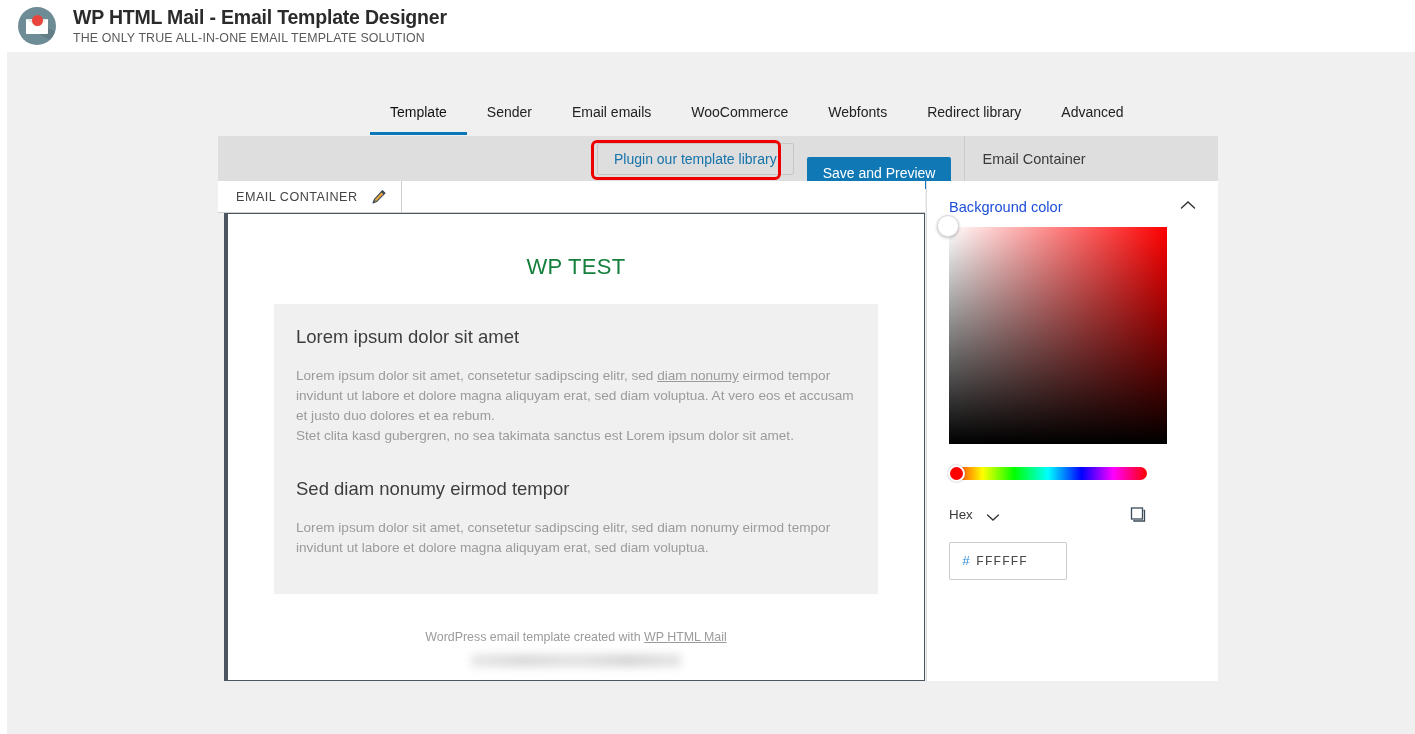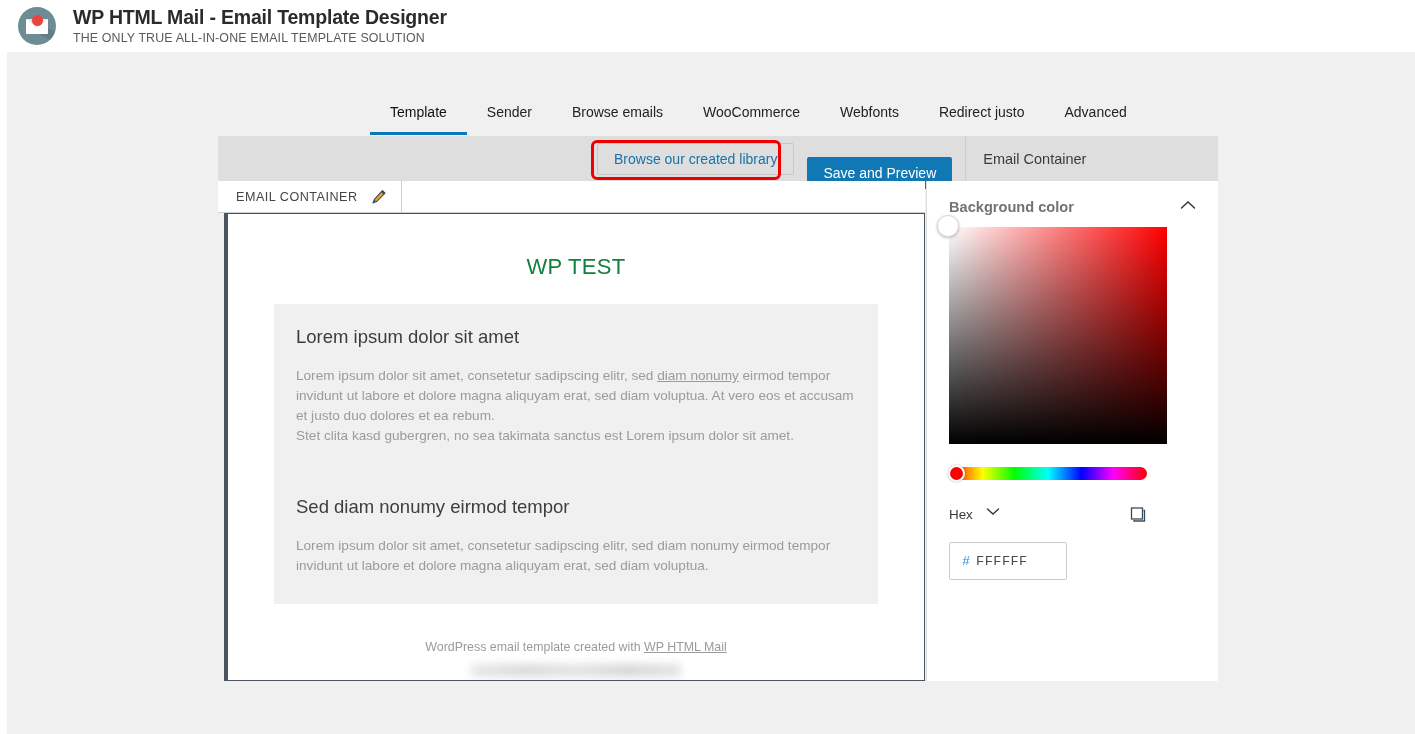--- a/index.html
+++ b/index.html
@@ -137,27 +137,27 @@
     border:1px solid #4a5560;
     border-left-width:4px;
     overflow:hidden;
   }
   #preview-inner { padding:28px 46px 0 46px; }
   #email-title {
     text-align:center; font-size:22px; color:#15803d; font-weight:normal;
     margin:0; padding:12px 0 24px 0; letter-spacing:0.3px;
   }
   #email-block {
-    background:#f0f0f0; padding:22px 22px 28px 22px;
+    background:#f0f0f0; padding:22px 22px 36px 22px;
   }
   .email-h2 {
     font-size:18.5px; color:#3d3d3d; font-weight:normal;
     margin:0 0 18px 0;
   }
-  .email-h2.second { margin-top:50px; }
+  .email-h2.second { margin-top:32px; }
   .email-p {
     font-size:13.6px; color:#9b9b9b; line-height:20px; margin:0;
   }
   .email-p a, .inline-link {
     color:#9b9b9b; text-decoration:underline;
   }
   #email-footer {
     text-align:center; font-size:12.4px; color:#9b9b9b;
     margin-top:36px;
   }
@@ -173,21 +173,21 @@
     position:absolute; left:708px; top:45px;
     width:292px; height:500px;
     background:#ffffff;
     border-left:1px solid #dddddd;
     padding:18px 22px 0 22px;
   }
   #panel-header {
     display:flex; align-items:center; justify-content:space-between;
     margin-bottom:12px;
   }
-  #panel-title { font-size:14.6px; color:#737373; font-weight:bold; }
+  #panel-title { font-size:14.6px; color:#1d4ed8; font-weight:normal; }
   #panel-chevron {
     font-size:13px; color:#333; cursor:pointer;
     transform:translateY(-2px);
   }
   #sv-picker {
     position:relative;
     width:218px; height:217px;
     background:
       linear-gradient(to top, #000000, rgba(0,0,0,0)),
       linear-gradient(to right, #ffffff, #ff0000);
@@ -212,21 +212,21 @@
     width:17px; height:17px; border-radius:50%;
     background:#ff0000; border:2px solid #ffffff;
     box-shadow:0 0 2px rgba(0,0,0,0.35);
     cursor:pointer;
   }
   #format-row {
     display:flex; align-items:center;
     margin-top:24px; width:198px; justify-content:space-between;
   }
   #format-select {
-    display:flex; align-items:flex-start; gap:13px; cursor:pointer;
+    display:flex; align-items:flex-end; gap:13px; cursor:pointer;
   }
   #format-label { font-size:13.4px; color:#3a3a3a; }
   #eyedrop-icon { cursor:pointer; }
   #hex-field {
     margin-top:18px;
     width:118px; height:38px;
     border:1px solid #cccccc; border-radius:2px;
     display:flex; align-items:center; padding-left:12px; gap:6px;
     cursor:text;
   }
@@ -246,32 +246,32 @@
     <div id="header-title">WP HTML Mail - Email Template Designer</div>
     <div id="header-sub">THE ONLY TRUE ALL-IN-ONE EMAIL TEMPLATE SOLUTION</div>
   </div>
 </div>
 
 <div id="page-body">
 
   <div id="nav-tabs">
     <div class="nav-tab active">Template</div>
     <div class="nav-tab">Sender</div>
-    <div class="nav-tab">Browse emails</div>
+    <div class="nav-tab">Email emails</div>
     <div class="nav-tab">WooCommerce</div>
     <div class="nav-tab">Webfonts</div>
-    <div class="nav-tab">Redirect justo</div>
+    <div class="nav-tab">Redirect library</div>
     <div class="nav-tab">Advanced</div>
   </div>
 
   <div id="editor-card">
 
     <div id="editor-toolbar">
       <div id="toolbar-left-spacer"></div>
-      <div id="browse-library-btn">Browse our created library</div>
+      <div id="browse-library-btn">Plugin our template library</div>
       <div id="save-preview-btn">Save and Preview</div>
       <div id="toolbar-divider"></div>
       <div id="email-container-label">Email Container</div>
     </div>
     <div id="browse-library-highlight"></div>
 
     <svg id="arrow-annotation" viewBox="0 0 120 40">
       <g transform="translate(3,4)">
         <polygon points="0,11 58,11 58,1 88,18 58,35 58,25 0,25" fill="rgba(0,0,0,0.18)"></polygon>
       </g>

